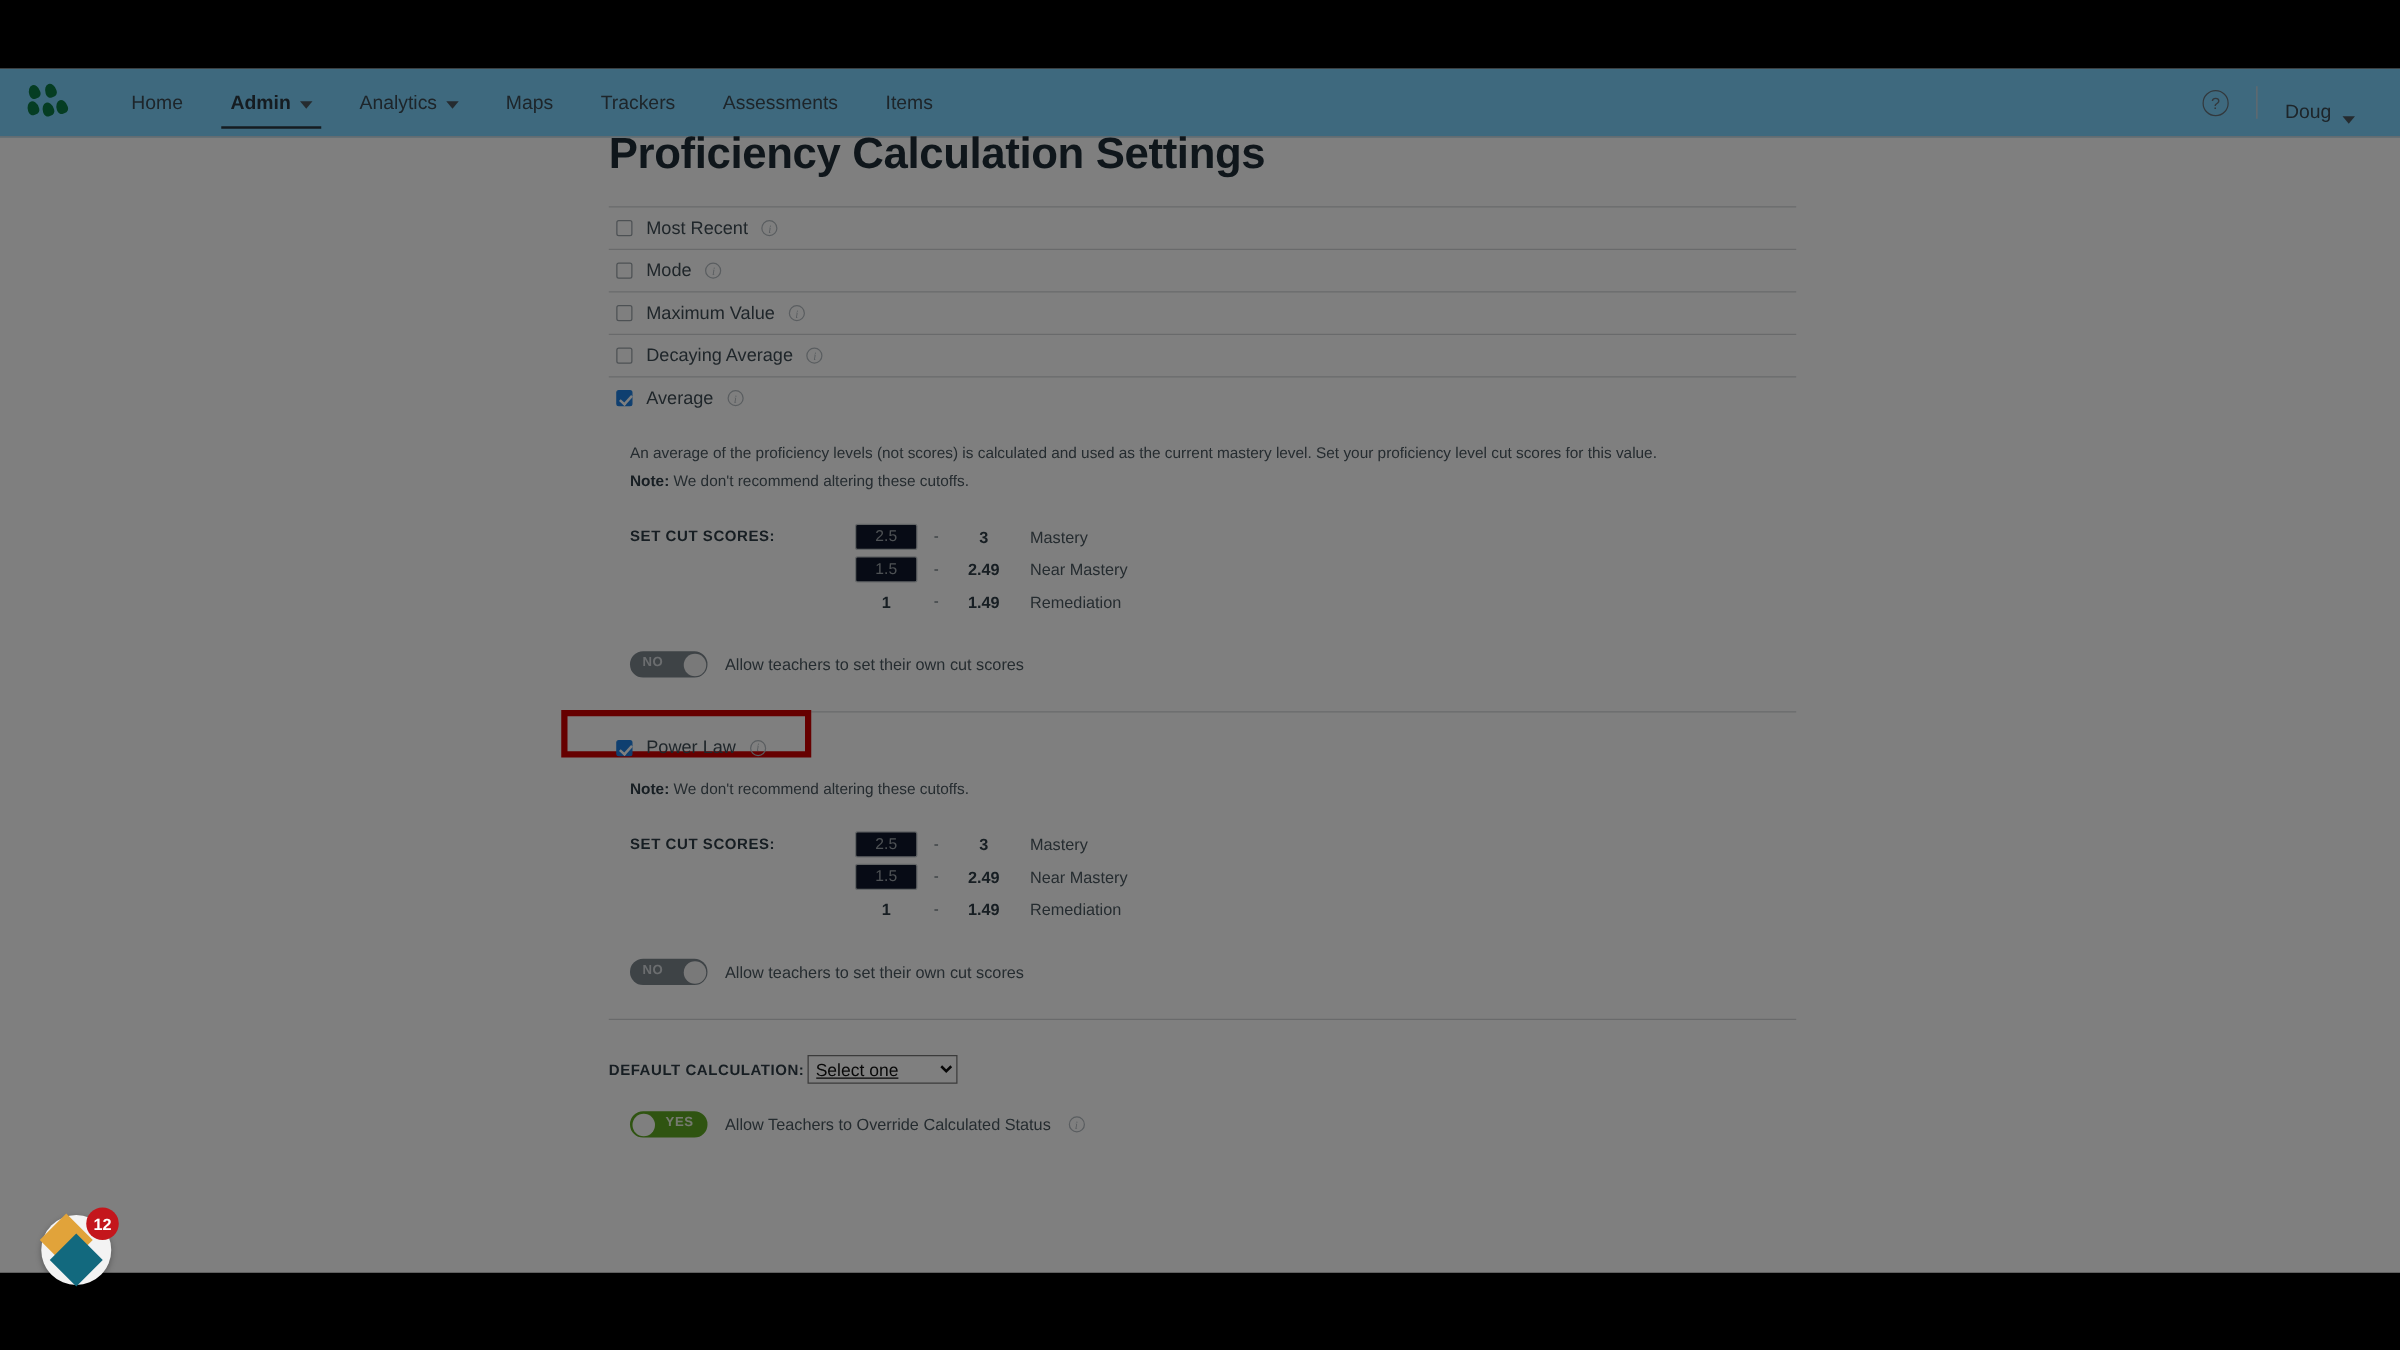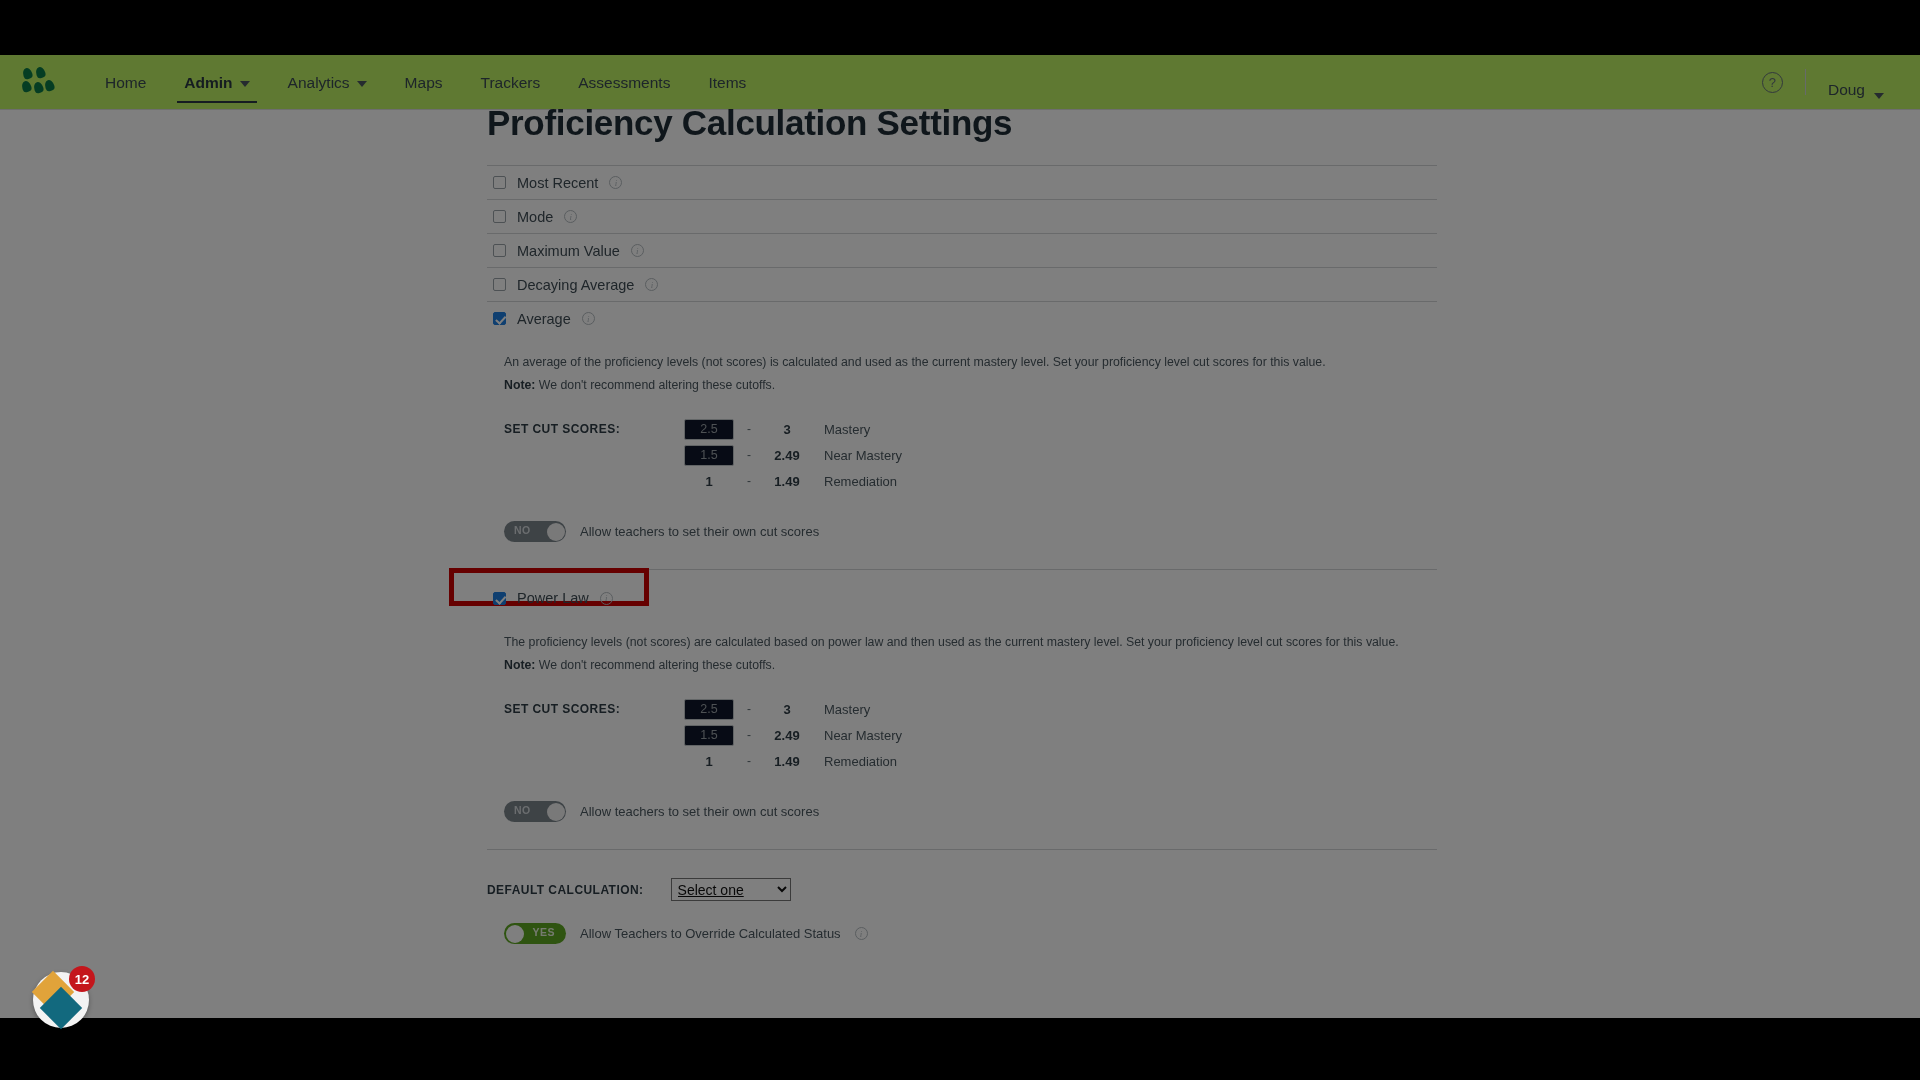--- a/index.html
+++ b/index.html
@@ -26,21 +26,21 @@
     background: rgba(0,0,0,0.5);
     pointer-events: none;
     z-index: 50;
   }
 
   
   #topnav {
     position: absolute;
     left: 0; top: 0;
     width: 1920px; height: 55px;
-    background: #bef264;
+    background: #7dd3fc;
     border-bottom: 1px solid #dcdcdc;
     display: flex;
     align-items: center;
     padding: 0 22px;
   }
   #logo {
     width: 34px; height: 30px;
     position: relative;
     margin-right: 30px;
     flex: none;
@@ -275,21 +275,21 @@
     z-index: 3;
     pointer-events: none;
   }
   #powerlaw-row { position: relative; z-index: 4; }
   #powerlaw-row .method-label,
   #powerlaw-row .chk,
   #powerlaw-row .info-i { position: relative; z-index: 5; }
 
   
   #default-calc {
-    display: flex; align-items: center; gap: 27px;
+    display: flex; align-items: center; gap: 2px;
     margin-top: 28px;
   }
   #default-calc .dc-label {
     font-size: 12px; font-weight: bold; color: #2f3d46; letter-spacing: 0.45px;
   }
   select.dc-select {
     font-family: "Liberation Sans", sans-serif;
     font-size: 14px;
     color: #111;
     background: #fff;
@@ -468,21 +468,20 @@
     <div class="hr"></div>
 
     <div class="method-row" id="powerlaw-row" style="border-top:none; margin-top:11px;">
       <div id="powerlaw-highlight"></div>
       <span class="chk on"></span>
       <span class="method-label">Power Law</span>
       <span class="info-i">i</span>
     </div>
 
     <div class="section-body">
-      <div class="desc">The proficiency levels (not scores) are calculated based on power law and then used as the current mastery level. Set your proficiency level cut scores for this value.</div>
       <div class="note">
         <b>Note:</b>
         <span>We don't recommend altering these cutoffs.</span>
       </div>
 
       <div class="cutscores">
         <div class="cut-label">SET CUT SCORES:</div>
         <div class="cut-rows">
           <div class="cut-row">
             <div class="cut-input">2.5</div>

